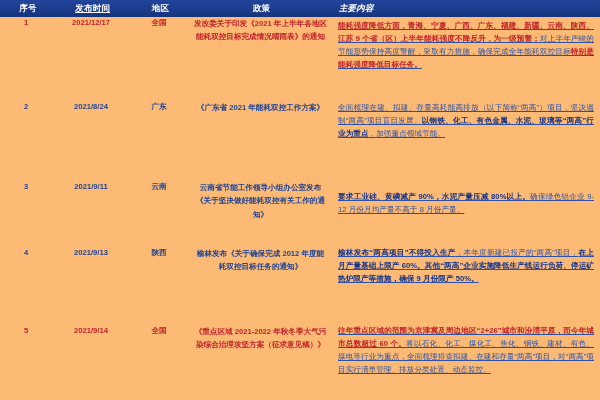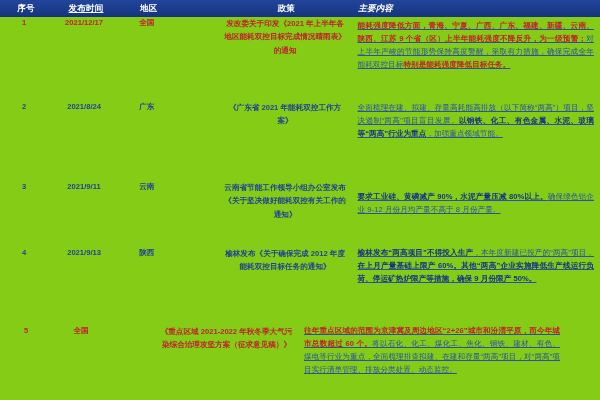--- a/index.html
+++ b/index.html
@@ -11,42 +11,42 @@
     width: 600px;
     height: 400px;
     overflow: hidden;
     font-family: "Liberation Sans", "DejaVu Sans", sans-serif;
   }
 
   .doc {
     position: relative;
     width: 600px;
     height: 400px;
-    background: #84cc16;
+    background: #fdba74;
   }
 
   
   .thead {
     display: flex;
     align-items: center;
     height: 17px;
     background: #1b3c8c;
     background: linear-gradient(to bottom, #22459b 0%, #16347e 100%);
   }
   .thead .hcell {
     color: #ffffff;
     font-size: 8.5px;
     font-weight: bold;
     letter-spacing: 0.2px;
     white-space: nowrap;
   }
   .c-no      { width: 52px;  text-align: center; }
   .c-date    { width: 78px;  text-align: center; }
   .c-region  { width: 58px;  text-align: center; }
-  .c-policy  { width: 145px; text-align: center; margin-left: 44px; }
+  .c-policy  { width: 145px; text-align: center; }
   .c-content { width: 267px; text-align: left; padding-left: 4px; box-sizing: border-box; }
 
   .thead .c-no      { padding-left: 2px; }
   .thead .c-date    { padding-left: 0px; text-decoration: underline; }
   .thead .c-region  { padding-left: 0px; }
   .thead .c-policy  { padding-left: 0px; }
   .thead .c-content { padding-left: 5px; font-style: italic; }
 
   
   .tbody { position: relative; }
@@ -160,19 +160,20 @@
       </div>
       <div class="trow row-4 theme-blue">
         <div class="cell c-no">4</div>
         <div class="cell c-date">2021/9/13</div>
         <div class="cell c-region">陕西</div>
         <div class="cell c-policy">榆林发布《关于确保完成 2012 年度能耗双控目标任务的通知》</div>
         <div class="cell c-content"><span class="em">榆林发布“两高项目”不得投入生产</span><span>，本年度新建已投产的“两高”项目，</span><span class="em">在上月产量基础上限产 60%。其他“两高”企业实施降低生产线运行负荷、停运矿热炉限产等措施，确保 9 月份限产 50%。</span></div>
       </div>
       <div class="trow row-5 theme-red">
         <div class="cell c-no">5</div>
+        <div class="cell c-date">2021/9/14</div>
         <div class="cell c-region">全国</div>
         <div class="cell c-policy">《重点区域 2021-2022 年秋冬季大气污染综合治理攻坚方案（征求意见稿）》</div>
         <div class="cell c-content"><span class="em">往年重点区域的范围为京津冀及周边地区“2+26”城市和汾渭平原，而今年城市总数超过 60 个。</span><span>将以石化、化工、煤化工、焦化、钢铁、建材、有色、煤电等行业为重点，全面梳理排查拟建、在建和存量“两高”项目，对“两高”项目实行清单管理、排放分类处置、动态监控。</span></div>
       </div>
     </div>
 
 </div>
 
 </body></html>

